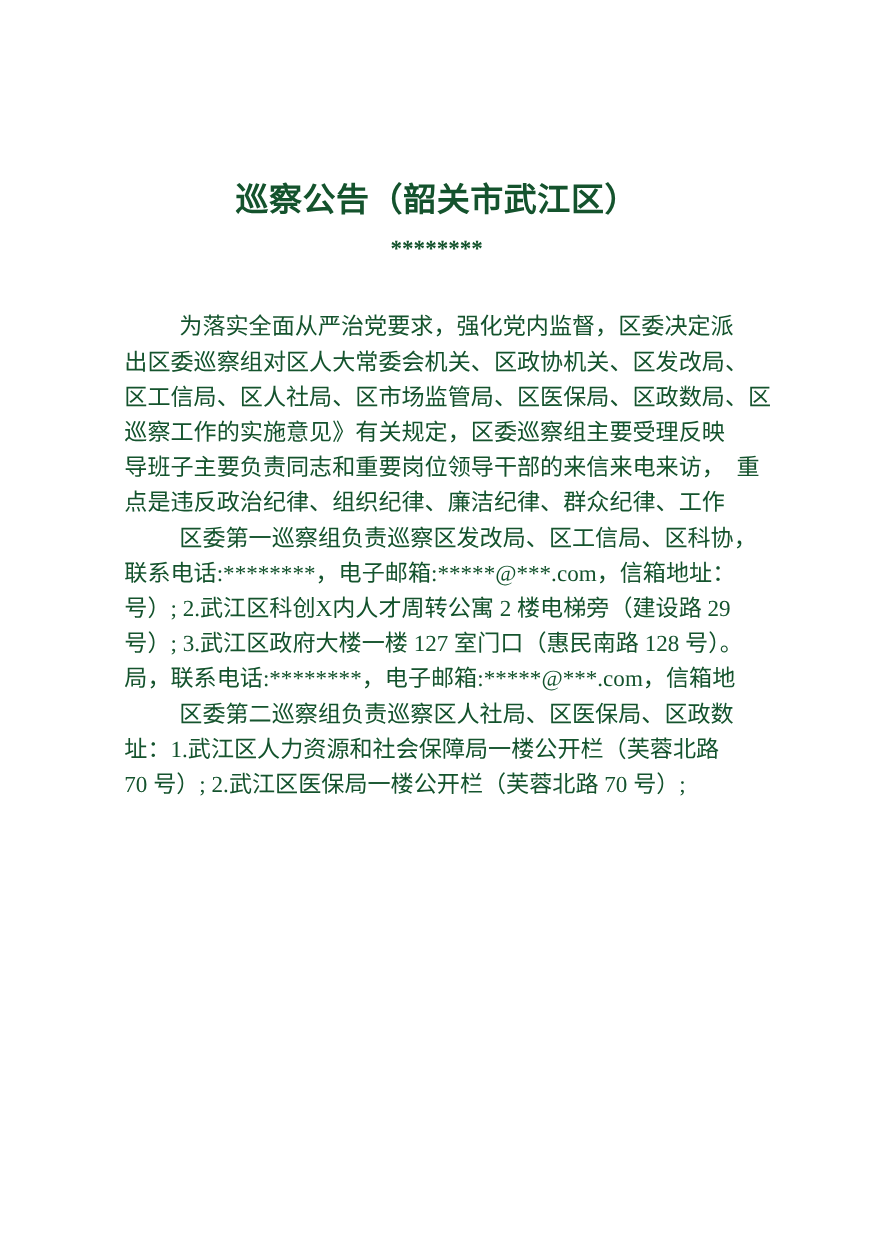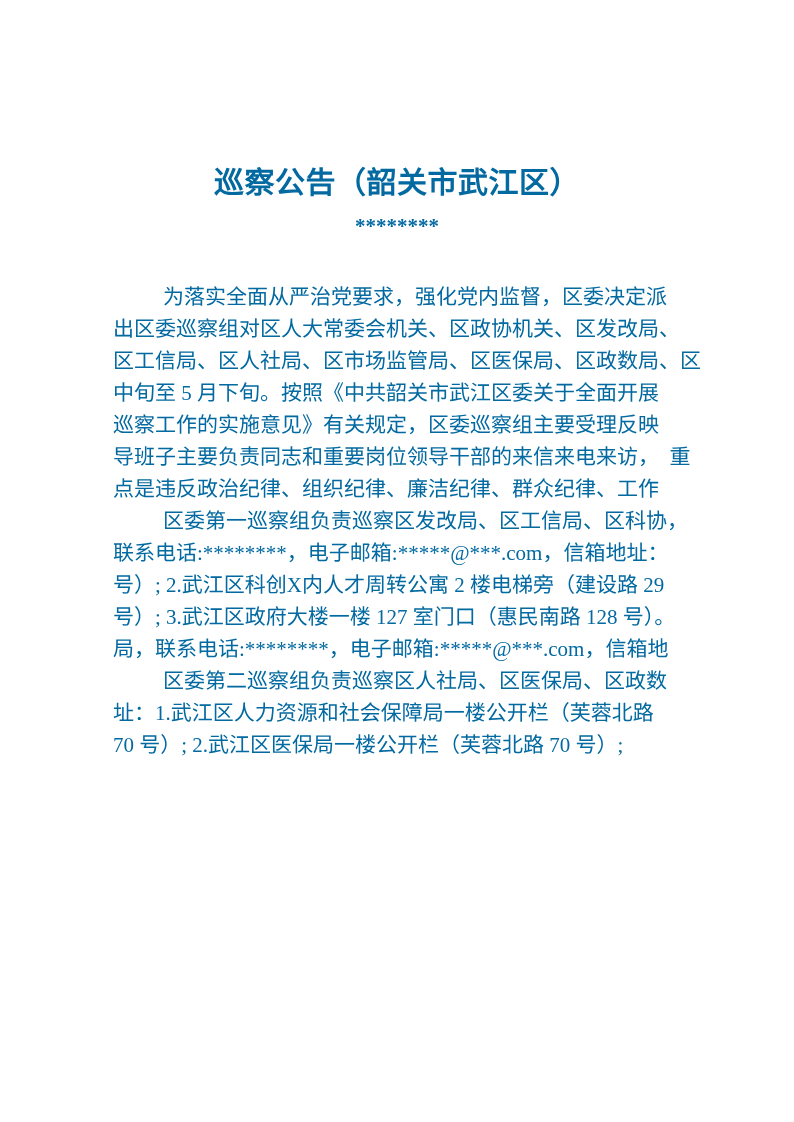--- a/index.html
+++ b/index.html
@@ -5,21 +5,21 @@
   html, body {
     margin: 0;
     padding: 0;
     background: #ffffff;
   }
   .page {
     position: relative;
     width: 794px;
     height: 956px;
     background: #ffffff;
-    color: #0369a1;
+    color: #14532d;
     overflow: hidden;
     box-sizing: border-box;
   }
   .doc-title {
     margin: 0;
     padding-top: 166px;
     text-align: center;
     font-family: "Liberation Serif", "DejaVu Serif", serif;
     font-weight: bold;
     font-size: 30px;
@@ -55,21 +55,20 @@
 <body>
 
 <div class="page">
   <h1 class="doc-title">巡察公告（韶关市武江区）</h1>
   <div class="doc-subtitle">********</div>
   <div class="doc-body" id="doc-body">
       <div class="para">
         <div class="line first">为落实全面从严治党要求，强化党内监督，区委决定派</div>
         <div class="line">出区委巡察组对区人大常委会机关、区政协机关、区发改局、</div>
         <div class="line">区工信局、区人社局、区市场监管局、区医保局、区政数局、区</div>
-        <div class="line">中旬至 5 月下旬。按照《中共韶关市武江区委关于全面开展</div>
         <div class="line">巡察工作的实施意见》有关规定，区委巡察组主要受理反映</div>
         <div class="line">导班子主要负责同志和重要岗位领导干部的来信来电来访，　重</div>
         <div class="line">点是违反政治纪律、组织纪律、廉洁纪律、群众纪律、工作</div>
       </div>
       <div class="para">
         <div class="line first">区委第一巡察组负责巡察区发改局、区工信局、区科协，</div>
         <div class="line">联系电话:********，电子邮箱:*****@***.com，信箱地址：</div>
         <div class="line">号）; 2.武江区科创X内人才周转公寓 2 楼电梯旁（建设路 29</div>
         <div class="line">号）; 3.武江区政府大楼一楼 127 室门口（惠民南路 128 号）。</div>
       </div>

